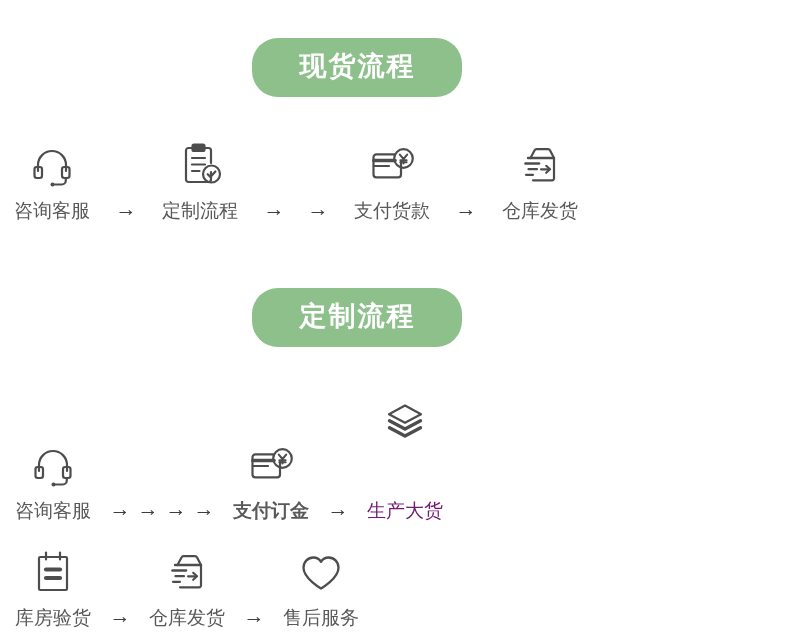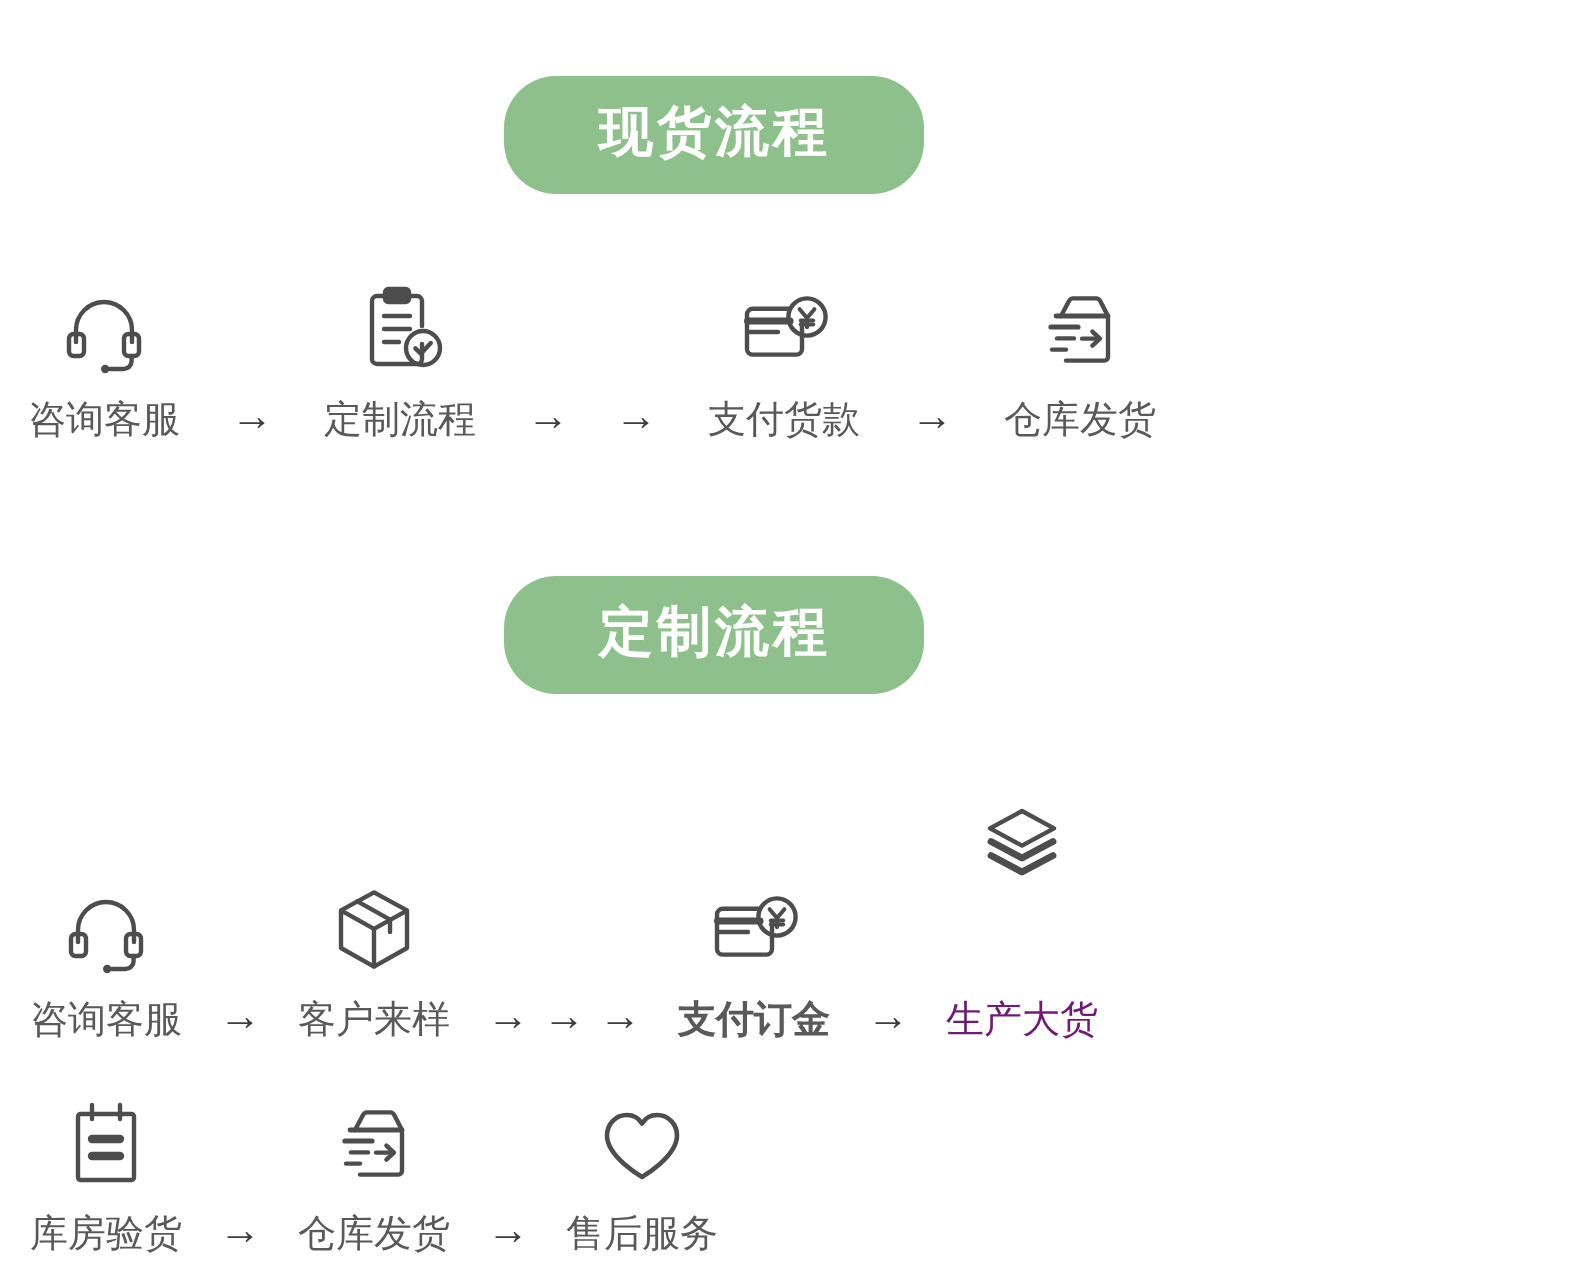--- a/index.html
+++ b/index.html
@@ -197,31 +197,20 @@
             <rect x="34" y="26" width="7.5" height="11" rx="2.2"></rect>
             <path d="M37.8 37 v2.5 a4 4 0 0 1 -4 4 H27"></path>
             <circle cx="24.6" cy="43.5" r="2.1" fill="#4d4d4d" stroke="none"></circle>
           </svg>
         </div>
         <div class="step-label" style="color: rgb(89, 89, 89);">咨询客服</div>
       </div>
 
       <div class="arrow" style="color: rgb(61, 61, 61);">→</div>
 
-      <div class="step">
-        <div class="step-icon">
-          <svg width="46" height="48" viewBox="0 0 46 48" fill="none" stroke="#4d4d4d" stroke-width="2.2" stroke-linecap="round" stroke-linejoin="round">
-            <path d="M23 5.2 L39.5 14.2 V33 L23 42.3 L6.5 33 V14.2 Z"></path>
-            <path d="M6.9 14.4 L23 23.4 L39.2 14.4"></path>
-            <path d="M23 23.4 V42.2"></path>
-            <path d="M14.7 9.7 L31 18.8 V25"></path>
-          </svg>
-        </div>
-        <div class="step-label" style="color: rgb(89, 89, 89);">客户来样</div>
-      </div>
 
       <div class="arrow" style="color: rgb(61, 61, 61);">→</div>
 
 
       <div class="arrow" style="color: rgb(61, 61, 61);">→</div>
 
 
       <div class="arrow" style="color: rgb(61, 61, 61);">→</div>
 
       <div class="step">

